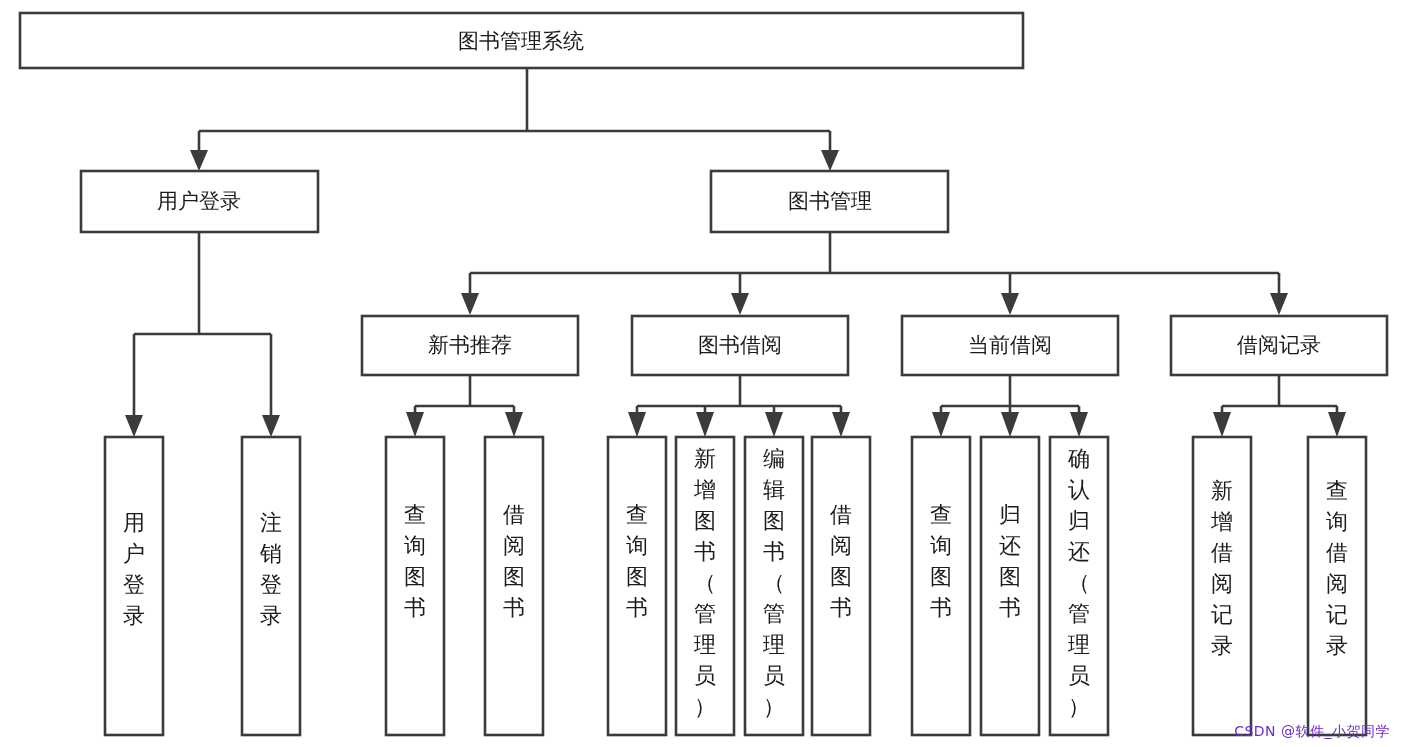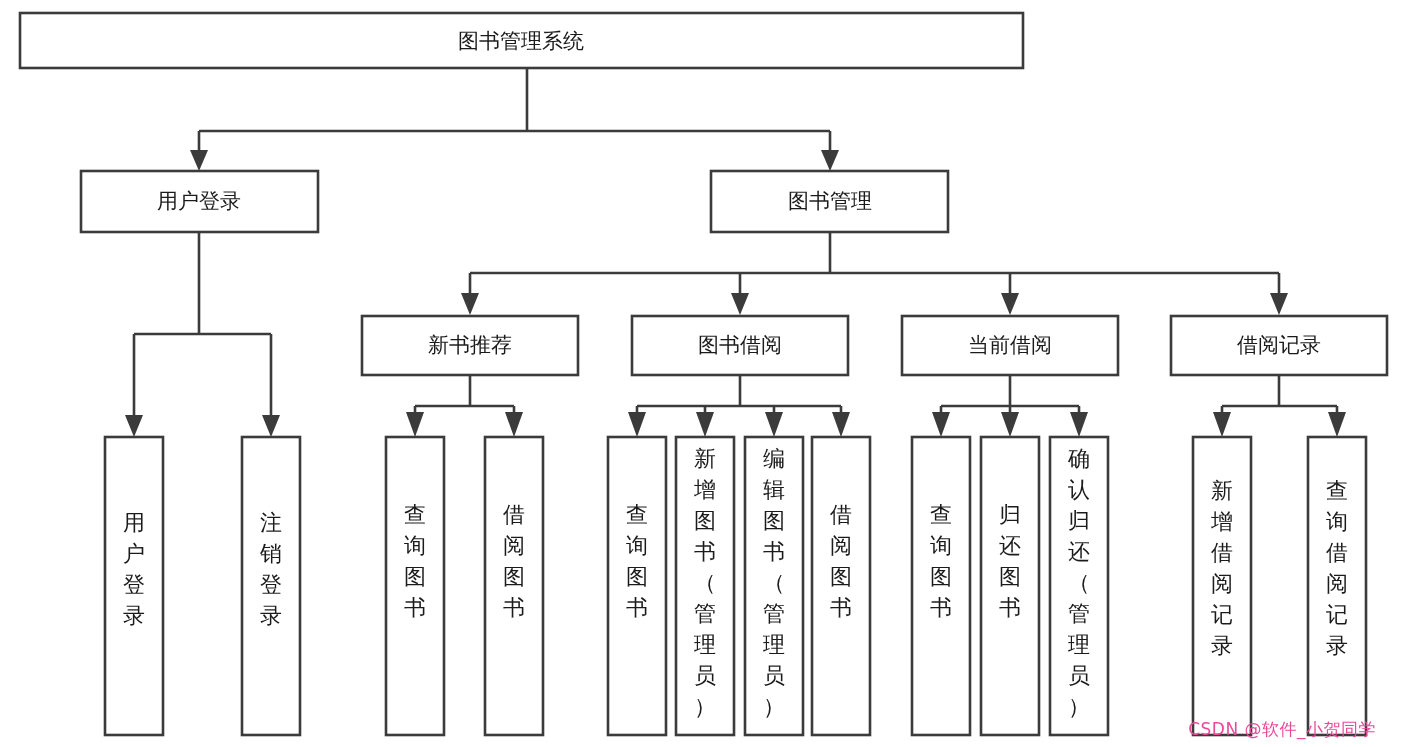--- a/index.html
+++ b/index.html
@@ -47,25 +47,25 @@
     dominant-baseline: middle;
   }
   .node-label-v {
     font-family: "DejaVu Sans", "Liberation Sans", sans-serif;
     font-size: 22px;
     fill: #1b1b1b;
     text-anchor: middle;
   }
   .watermark {
     position: absolute;
-    right: 26px;
+    right: 12px;
     bottom: 6px;
     font-family: "DejaVu Sans", "Liberation Sans", sans-serif;
-    font-size: 17px;
-    color: #ec4899;
+    font-size: 14px;
+    color: #6d28d9;
     letter-spacing: 0.5px;
     white-space: nowrap;
     pointer-events: none;
   }
 </style>
 </head>
 <body>
 
 <div id="diagram-root">
 

